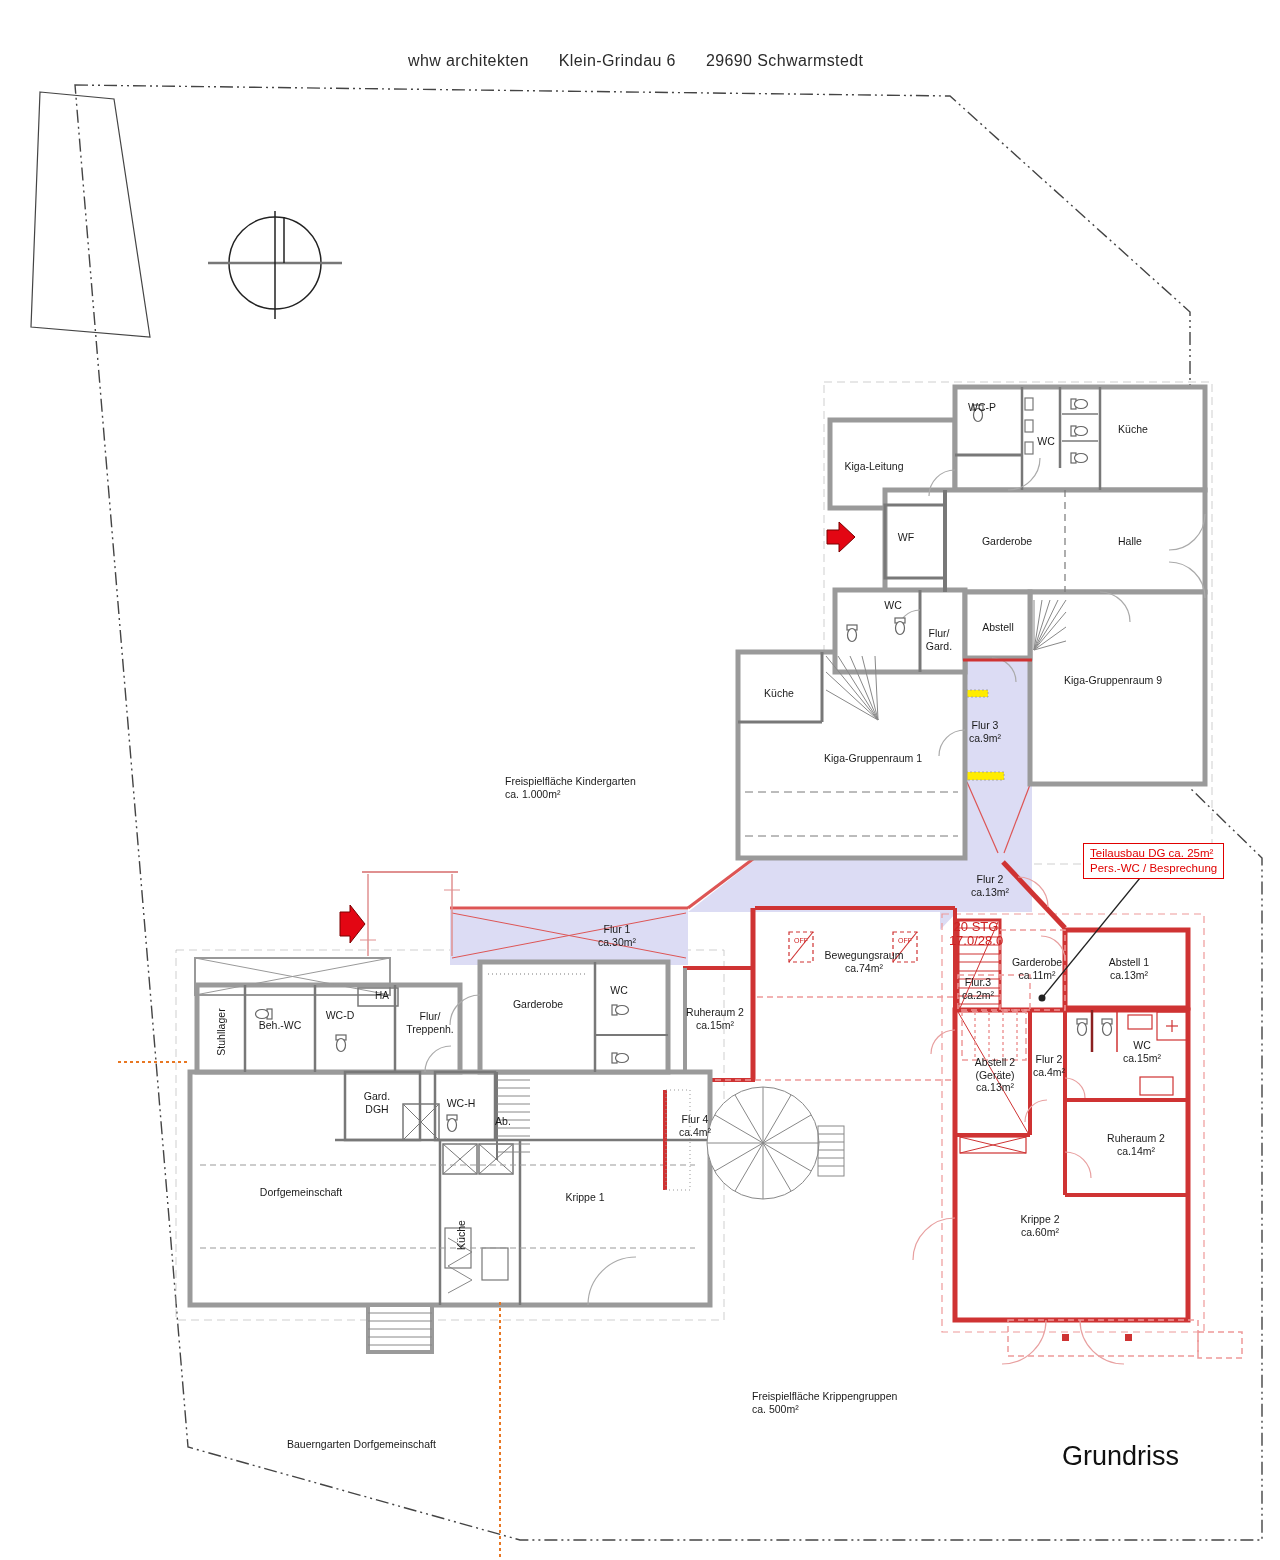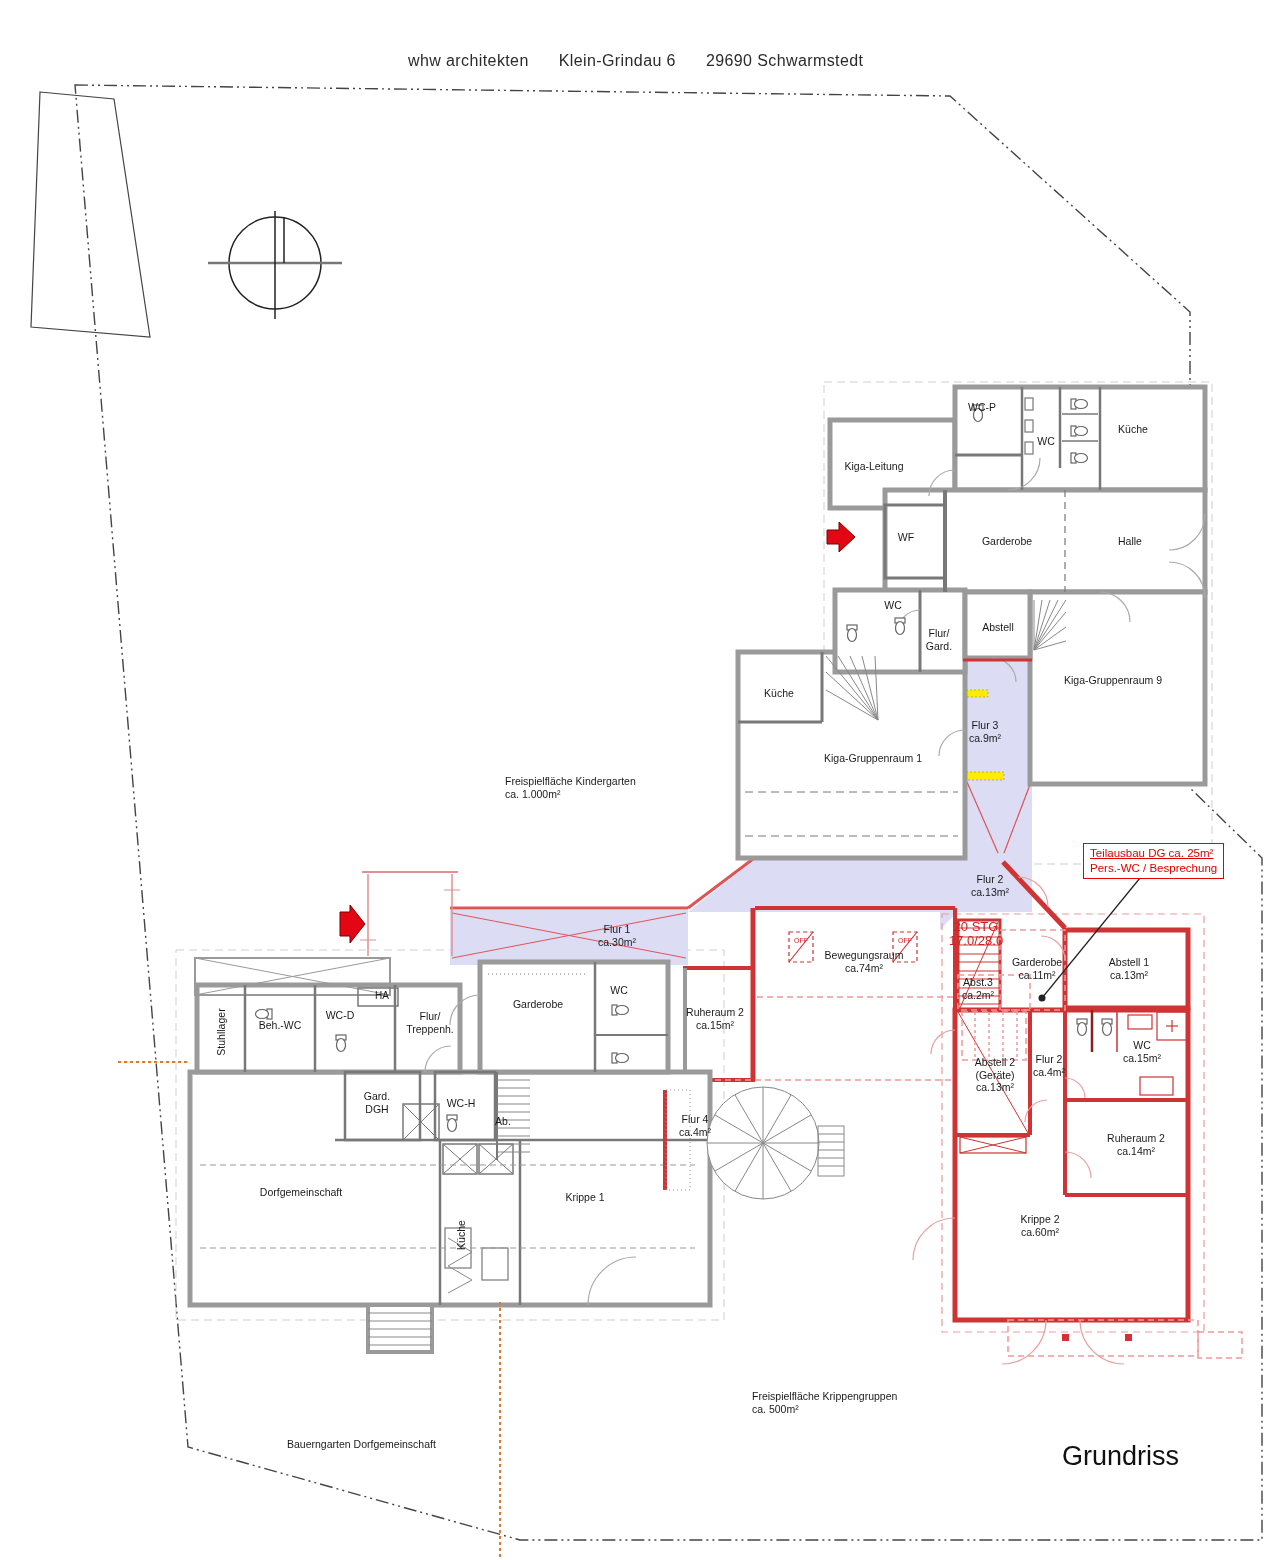--- a/index.html
+++ b/index.html
@@ -329,21 +329,21 @@
   <div class="lbl" style="left:864px;top:962px">Bewegungsraum
 ca.74m²</div>
   <div class="lbl off" style="left:801px;top:941px">OFF</div>
   <div class="lbl off" style="left:905px;top:941px">OFF</div>
   <div class="lbl small" style="left:976px;top:934px">20 STG
 17.0/28.0</div>
   <div class="lbl" style="left:1037px;top:969px">Garderobe
 ca.11m²</div>
   <div class="lbl" style="left:1129px;top:969px">Abstell 1
 ca.13m²</div>
-  <div class="lbl" style="left:978px;top:989px">Abst.3
+  <div class="lbl" style="left:978px;top:989px">Flur.3
 ca.2m²</div>
   <div class="lbl" style="left:715px;top:1019px">Ruheraum 2
 ca.15m²</div>
   <div class="lbl" style="left:995px;top:1075px">Abstell 2
 (Geräte)
 ca.13m²</div>
   <div class="lbl" style="left:1049px;top:1066px">Flur 2
 ca.4m²</div>
   <div class="lbl" style="left:1142px;top:1052px">WC
 ca.15m²</div>

